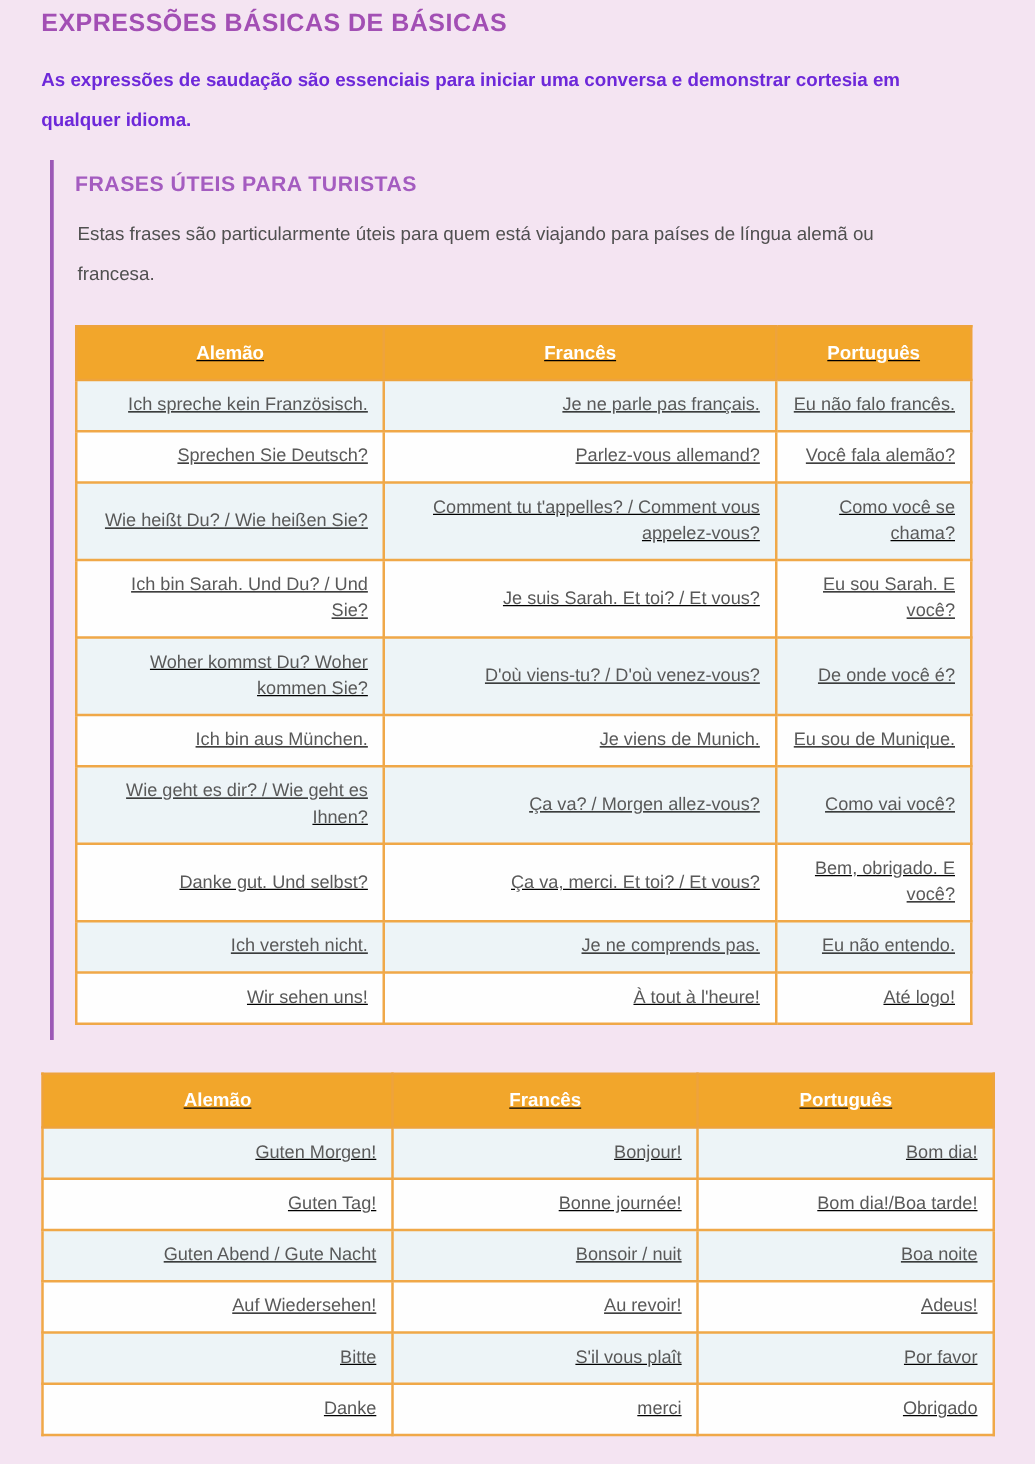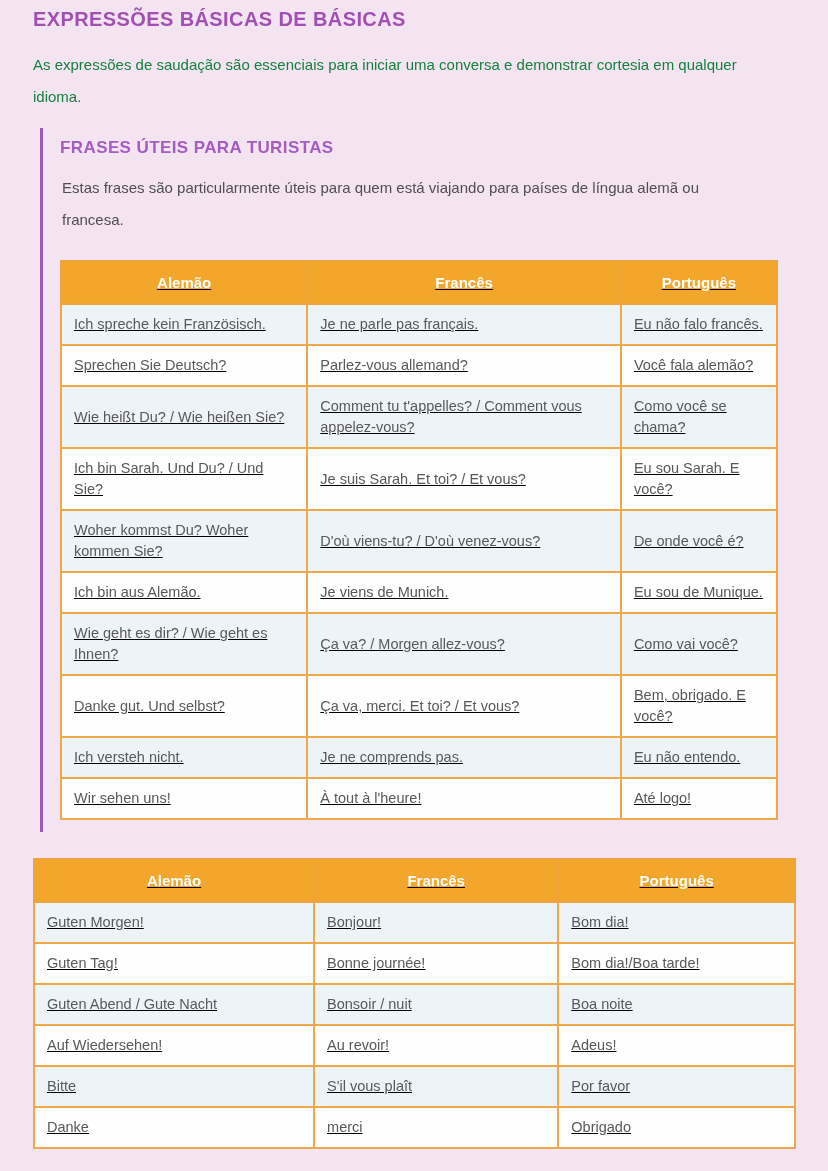--- a/index.html
+++ b/index.html
@@ -13,24 +13,25 @@
   }
   .page-title {
     font-size: 20px;
     font-weight: bold;
     color: #a24fb4;
     letter-spacing: 0.4px;
     margin: 2px 0 18px 0;
   }
   .intro {
     font-size: 15px;
-    color: #15803d;
+    color: #6d28d9;
     line-height: 2.15;
     max-width: 760px;
     margin: 0 12px 14px 0;
+    font-weight: bold;
   }
   .section {
     border-left: 3px solid #9b59b6;
     margin-left: 7px;
     padding: 2px 18px 12px 17px;
     margin-bottom: 26px;
   }
   .section-heading {
     font-size: 17px;
     font-weight: bold;
@@ -56,21 +57,21 @@
     color: #ffffff;
     font-size: 15px;
     font-weight: bold;
     padding: 12px 8px;
     border: 2px solid #eea33c;
     text-align: center;
   }
   td {
     font-size: 14.5px;
     color: #595959;
-    text-align: left;
+    text-align: right;
     padding: 9px 12px;
     border: 2px solid #f0a848;
     line-height: 1.45;
     background: #fefefe;
   }
   tbody tr:nth-child(odd) td { background: #edf4f7; }
   
   .t1 .c1 { width: 34.4%; }
   .t1 .c2 { width: 43.8%; }
   .t1 .c3 { width: 21.8%; }
@@ -125,21 +126,21 @@
           <td>Ich bin Sarah. Und Du? / Und Sie?</td>
           <td>Je suis Sarah. Et toi? / Et vous?</td>
           <td>Eu sou Sarah. E você?</td>
         </tr>
         <tr>
           <td>Woher kommst Du? Woher kommen Sie?</td>
           <td>D'où viens-tu? / D'où venez-vous?</td>
           <td>De onde você é?</td>
         </tr>
         <tr>
-          <td>Ich bin aus Alemão.</td>
+          <td>Ich bin aus München.</td>
           <td>Je viens de Munich.</td>
           <td>Eu sou de Munique.</td>
         </tr>
         <tr>
           <td>Wie geht es dir? / Wie geht es Ihnen?</td>
           <td>Ça va? / Morgen allez-vous?</td>
           <td>Como vai você?</td>
         </tr>
         <tr>
           <td>Danke gut. Und selbst?</td>

